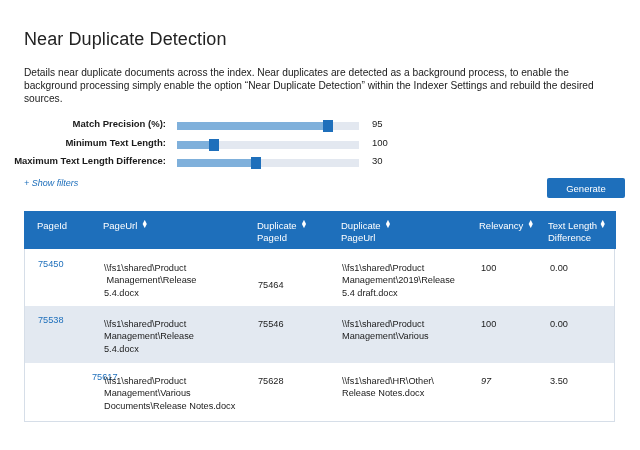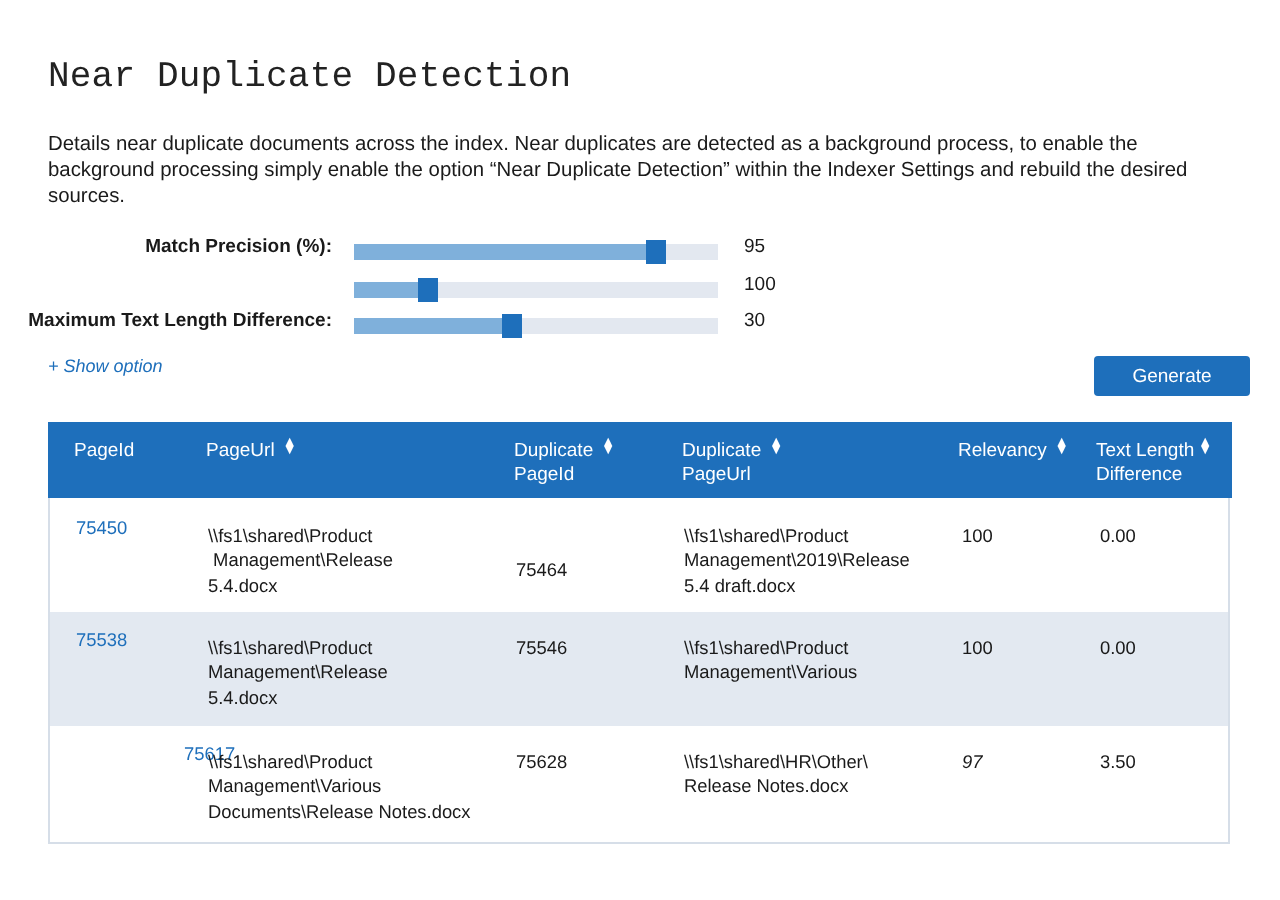--- a/index.html
+++ b/index.html
@@ -5,21 +5,20 @@
   html, body { margin: 0; padding: 0; background: #ffffff; }
   body {
     width: 640px; height: 450px; overflow: hidden; position: relative;
     font-family: "Liberation Sans", "DejaVu Sans", sans-serif;
     color: #1a1a1a;
   }
   .title {
     position: absolute; left: 24px; top: 29px;
     font-size: 18px; color: #222; font-weight: normal; margin: 0;
     letter-spacing: 0.1px;
-    font-family: Liberation Mono, monospace;
   }
   .desc {
     position: absolute; left: 24px; top: 66px; width: 596px;
     font-size: 10.2px; line-height: 13px; color: #1a1a1a; margin: 0;
   }
   .slider-row {
     position: absolute; left: 0; height: 16px; width: 420px;
   }
   .slider-label {
     position: absolute; right: 474px; top: 1px; white-space: nowrap;
@@ -86,37 +85,38 @@
 <div class="slider-row" style="top:117px;padding-left:36px;">
   <span class="slider-label">Match Precision (%):</span>
   <div class="track">
     <div class="fill" style="width:150px;"></div>
     <div class="thumb" style="left:146px;"></div>
   </div>
   <span class="slider-value">95</span>
 </div>
 
 <div class="slider-row" style="top:136px;">
+  <span class="slider-label">Minimum Text Length:</span>
   <div class="track">
     <div class="fill" style="width:36px;"></div>
     <div class="thumb" style="left:32px;"></div>
   </div>
   <span class="slider-value">100</span>
 </div>
 
 <div class="slider-row" style="top:154px;">
   <span class="slider-label">Maximum Text Length Difference:</span>
   <div class="track">
     <div class="fill" style="width:78px;"></div>
     <div class="thumb" style="left:74px;"></div>
   </div>
   <span class="slider-value">30</span>
 </div>
 
-<a class="show-filters">+ Show option</a>
+<a class="show-filters">+ Show filters</a>
 <button class="generate-btn">Generate</button>
 
 <div class="table-wrap">
   <div class="thead">
     <div class="th" style="left:13px;">
       <span>PageId</span>
     </div>
     <div class="th" style="left:79px;">
       <span>PageUrl</span><span class="sort"><span>▲</span><span>▼</span></span>
     </div>

